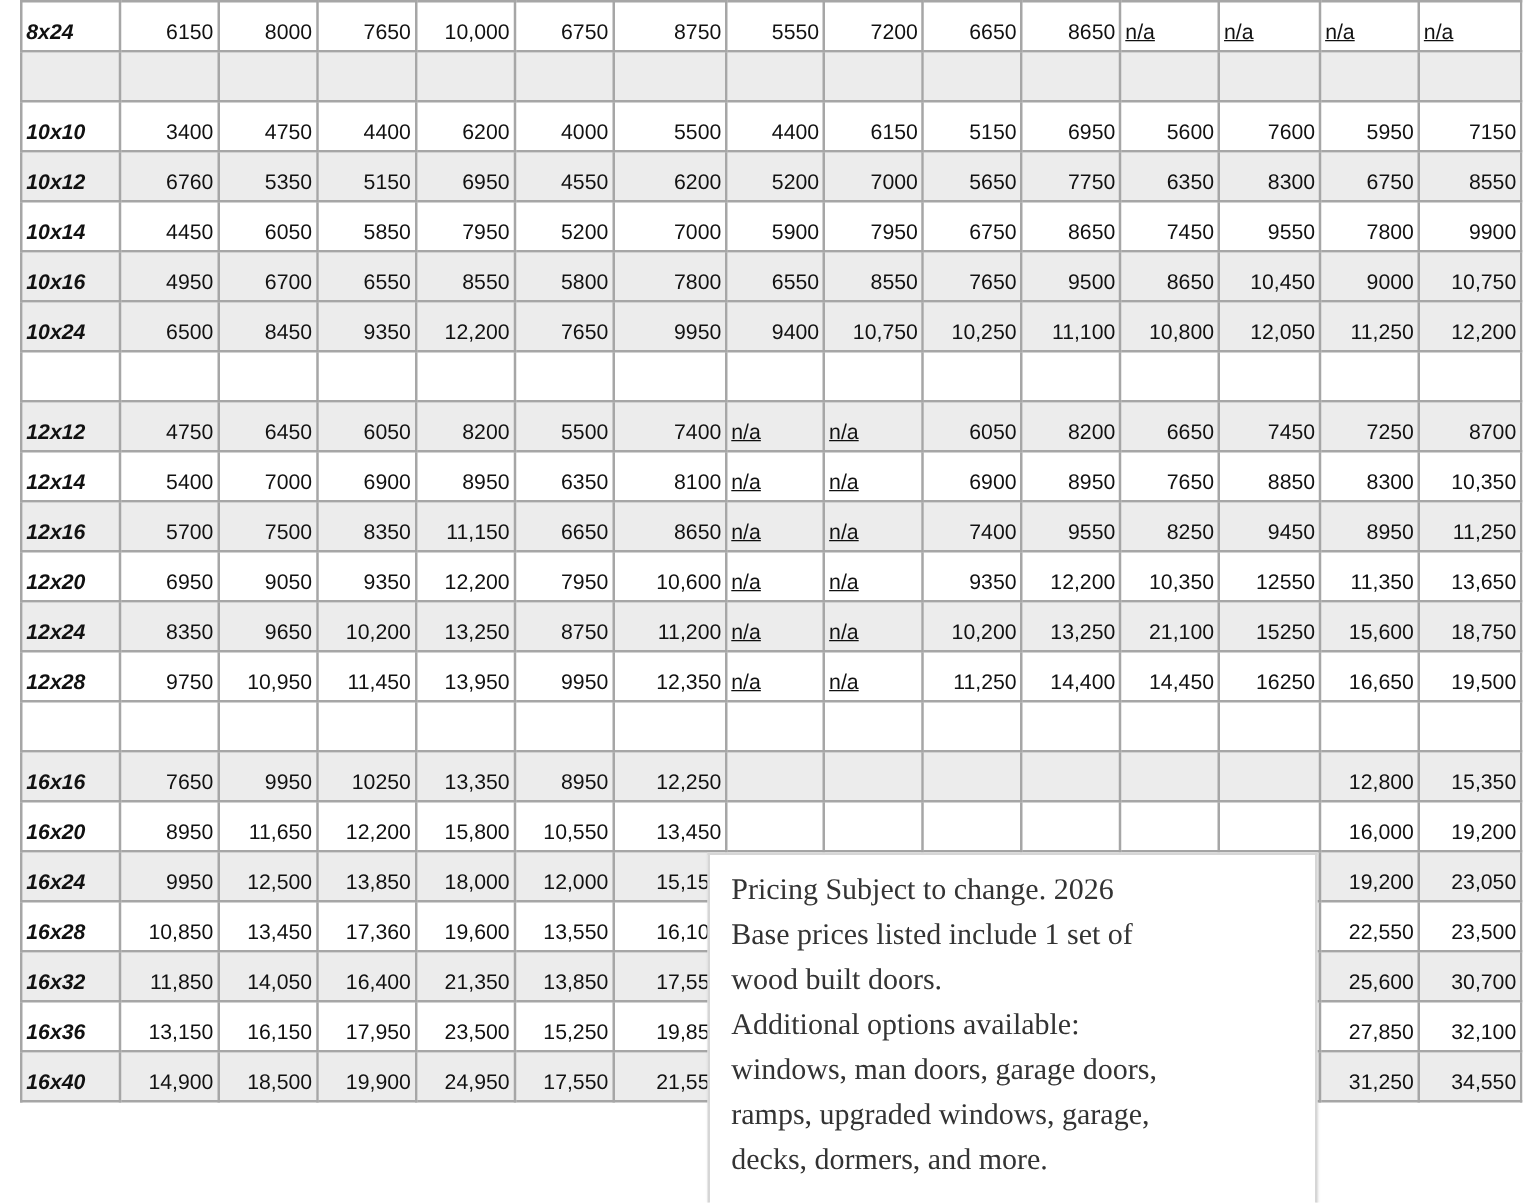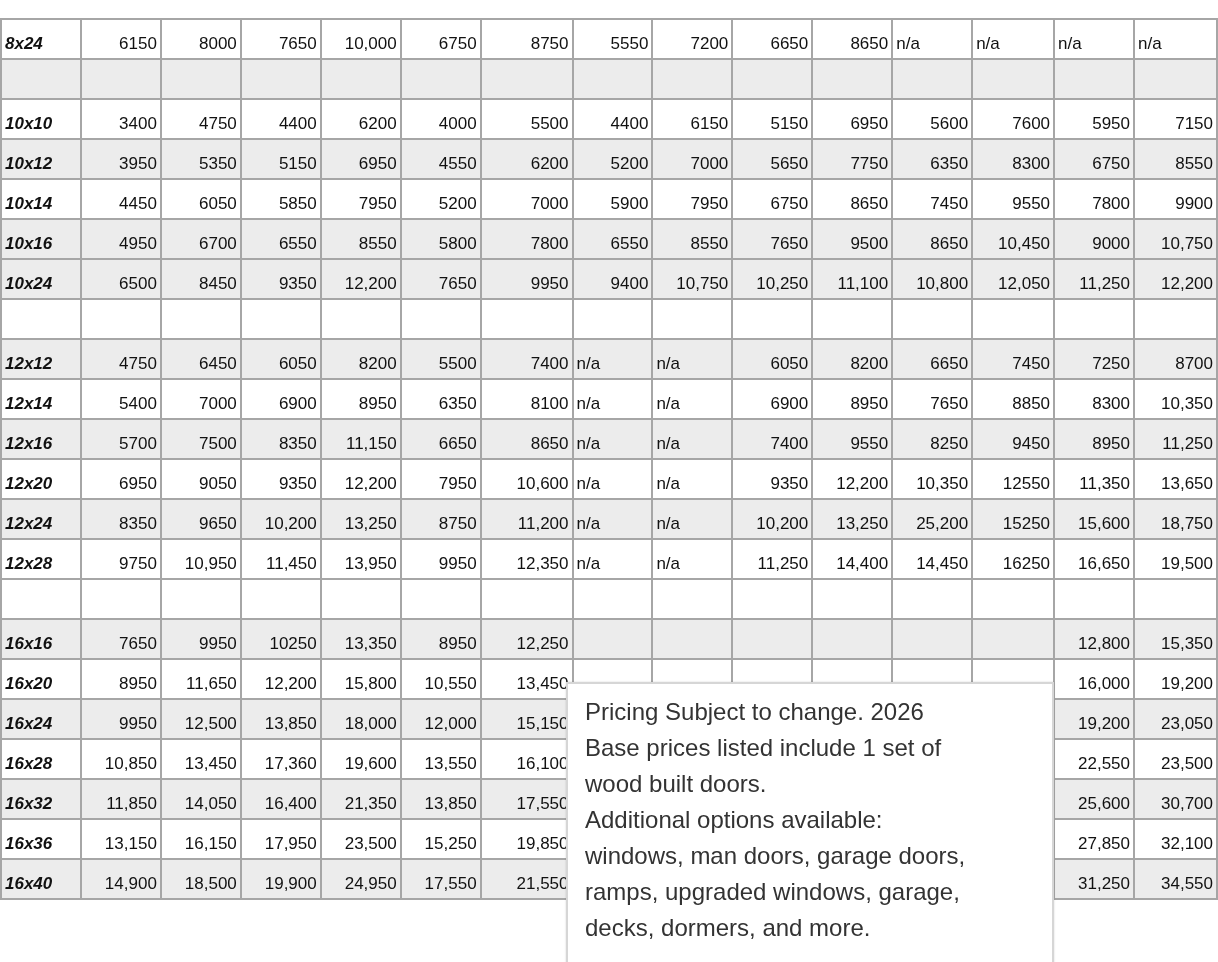--- a/index.html
+++ b/index.html
@@ -1,48 +1,48 @@
 <!DOCTYPE html>
 <html><head>
 <meta charset="utf-8">
 <style>
   html, body { margin: 0; padding: 0; background: #ffffff; }
   body { width: 1218px; height: 962px; overflow: hidden; position: relative;
          font-family: "Liberation Sans", "DejaVu Sans", sans-serif; }
-  .sheet { position: absolute; left: 0; top: 0; margin-top: 18px; }
+  .sheet { position: absolute; left: 16px; top: 0; }
   table.grid { border-collapse: collapse; table-layout: fixed; }
   table.grid td {
     border: 2px solid #a6a6a6;
     height: 36px;
     padding: 0 3px 0 3px;
     font-size: 17px;
     color: #111;
     white-space: nowrap;
     overflow: hidden;
     vertical-align: bottom;
     padding-bottom: 4px;
     box-sizing: border-box;
   }
   table.grid tr { height: 40px; }
   table.grid tr.odd td { background: #ececec; }
   table.grid tr.even td { background: #ffffff; }
   td.size { font-weight: bold; font-style: italic; font-size: 22px; text-align: left;
             padding-left: 4px; vertical-align: top; padding-top: 6px; padding-bottom: 0; }
   td.num { text-align: right; }
-  td.na { text-align: left; }
+  td.na { text-align: left; text-decoration: underline; }
   .note {
     position: absolute; left: 566px; top: 682px; width: 488px; height: 290px;
     background: #ffffff;
     border-left: 2px solid #d6d6d6; border-top: 2px solid #d6d6d6; border-right: 2px solid #d6d6d6;
     box-shadow: 0 0 2px rgba(0,0,0,0.15);
     box-sizing: border-box;
     padding: 10px 0 0 17px;
     font-size: 24px; line-height: 36px; color: #333;
   }
-  .note div { white-space: nowrap; }
+  .note div { white-space: nowrap; font-family: Liberation Serif, serif; }
 </style>
 </head>
 <body>
 
 <div class="sheet">
   <table class="grid" id="grid">
     <colgroup id="cols">
         <col style="width: 80px;">
         <col style="width: 80px;">
         <col style="width: 80px;">
@@ -106,21 +106,21 @@
           <td class="num">6150</td>
           <td class="num">5150</td>
           <td class="num">6950</td>
           <td class="num">5600</td>
           <td class="num">7600</td>
           <td class="num">5950</td>
           <td class="num">7150</td>
         </tr>
         <tr class="odd">
           <td class="size">10x12</td>
-          <td class="num">3950</td>
+          <td class="num">6760</td>
           <td class="num">5350</td>
           <td class="num">5150</td>
           <td class="num">6950</td>
           <td class="num">4550</td>
           <td class="num">6200</td>
           <td class="num">5200</td>
           <td class="num">7000</td>
           <td class="num">5650</td>
           <td class="num">7750</td>
           <td class="num">6350</td>
@@ -269,21 +269,21 @@
           <td class="num">8350</td>
           <td class="num">9650</td>
           <td class="num">10,200</td>
           <td class="num">13,250</td>
           <td class="num">8750</td>
           <td class="num">11,200</td>
           <td class="na">n/a</td>
           <td class="na">n/a</td>
           <td class="num">10,200</td>
           <td class="num">13,250</td>
-          <td class="num">25,200</td>
+          <td class="num">21,100</td>
           <td class="num">15250</td>
           <td class="num">15,600</td>
           <td class="num">18,750</td>
         </tr>
         <tr class="even">
           <td class="size">12x28</td>
           <td class="num">9750</td>
           <td class="num">10,950</td>
           <td class="num">11,450</td>
           <td class="num">13,950</td>

